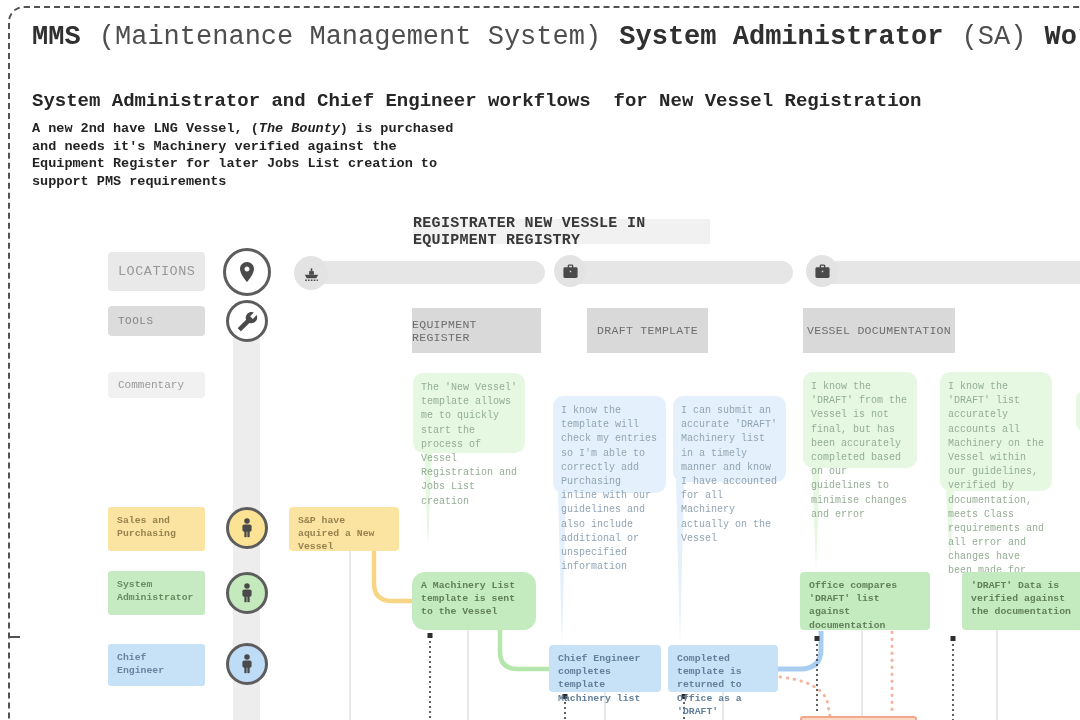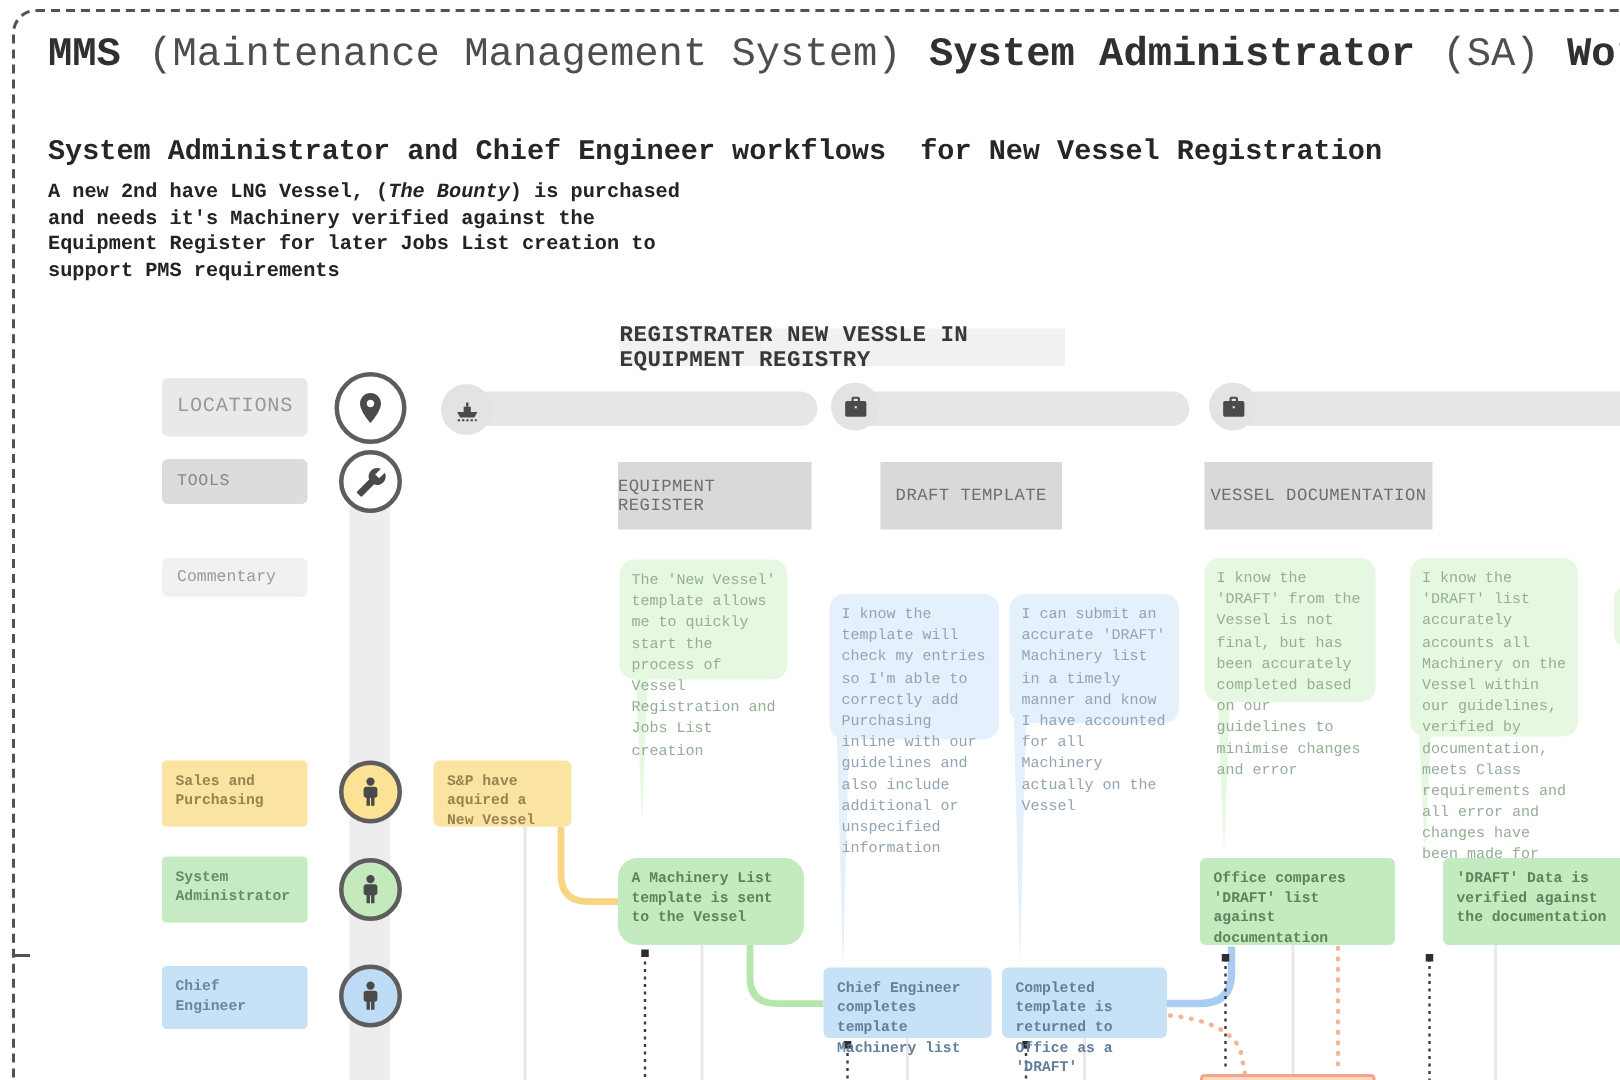--- a/index.html
+++ b/index.html
@@ -85,21 +85,21 @@
   .tail3{left:676px;top:480px;border-top:164px solid #e4f0fb;}
   .tail4{left:812px;top:466px;border-top:104px solid #e6f8e2;}
   .tail5{left:946px;top:489px;border-top:80px solid #e6f8e2;}
 
   
   .action{border-radius:4px;padding:7px 9px;box-sizing:border-box;font-size:9.8px;font-weight:700;
           line-height:1.35;z-index:6;}
   .act-yellow{background:#fbe4a2;color:#97834e;}
   .act-green{background:#c4eabf;color:#62815a;}
   .act-blue{background:#c7e1f7;color:#637f9a;}
-  .act1{left:289px;top:507px;width:92px;height:44px;}
+  .act1{left:289px;top:507px;width:110px;height:44px;}
   .act2{left:412px;top:572px;width:124px;height:58px;border-radius:13px;}
   .act3{left:549px;top:645px;width:112px;height:47px;}
   .act4{left:668px;top:645px;width:110px;height:47px;}
   .act5{left:800px;top:572px;width:130px;height:58px;}
   .act6{left:938px;top:572px;width:129px;height:58px;margin-left:24px;}
   .act7{left:1077px;top:572px;width:8px;height:58px;border-radius:4px 0 0 4px;padding:0;}
 
   
   .gline{width:2px;background:#e8e8e8;z-index:1;}
   .g1{left:349px;top:551px;height:169px;}

